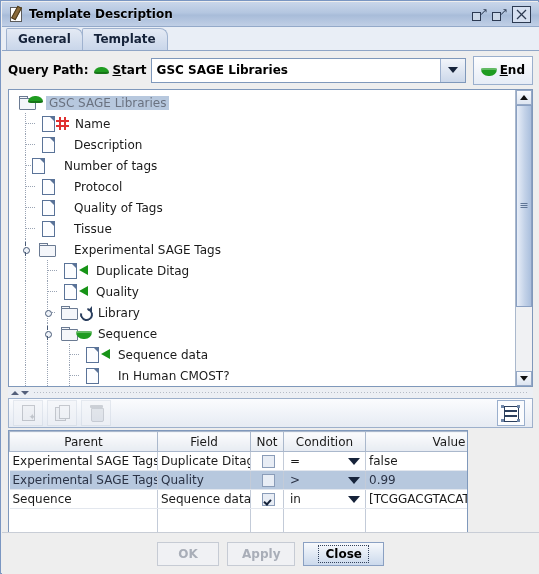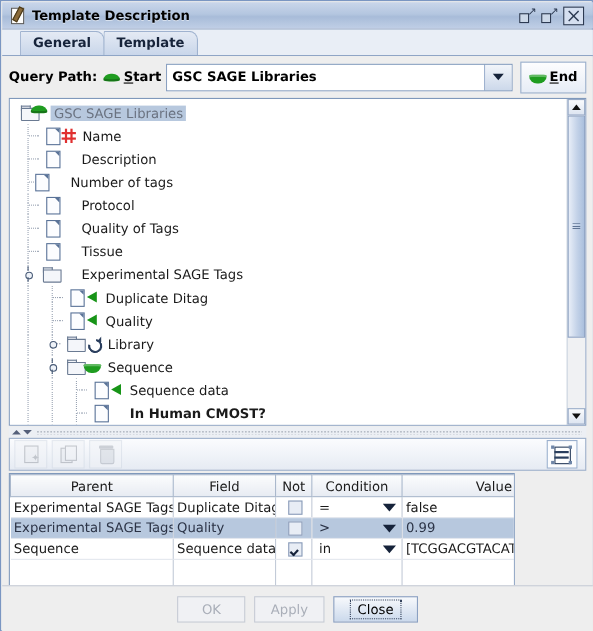--- a/index.html
+++ b/index.html
@@ -58,21 +58,21 @@
     width:17px;height:15px;border:1px solid #2c3a52;background:#d5dff0;
     display:flex;align-items:center;justify-content:center;
   }
   .winbtn.close svg{display:block;}
   
   .tabstrip{
     position:absolute;left:1px;top:26px;width:537px;height:24px;
     background:#e9eef6;
     border-bottom:1px solid #8fa5c6;
     display:flex;align-items:flex-end;
-    padding-left:16px;box-sizing:border-box;
+    padding-left:4px;box-sizing:border-box;
   }
   .tab{
     height:21px;line-height:20px;padding:0 11px;
     font-size:12px;font-weight:bold;color:#16233a;
     background:linear-gradient(to bottom,#e4eaf4,#c9d6ea);
     border:1px solid #9fb2cf;border-bottom:none;
     border-radius:2px 8px 0 0;
     margin-right:-1px;
     cursor:default;white-space:nowrap;
   }
@@ -382,21 +382,21 @@
   
   .buttonbar{
     position:absolute;left:1px;top:531px;width:537px;height:42px;
     background:#eeeeee;
     border-top:1px solid #c8cdd6;
     display:flex;align-items:center;justify-content:center;gap:8px;
   }
   .btn{
     min-width:62px;height:24px;padding:0 14px;
     border:1px solid #c6cbd4;background:#f0f1f4;
-    color:#a9aeb8;font-size:12px;font-weight:normal;
+    color:#a9aeb8;font-size:12px;font-weight:bold;
     display:flex;align-items:center;justify-content:center;
     box-sizing:border-box;cursor:default;
   }
   .btn.enabled{
     border:1px solid #8aa0c2;
     background:linear-gradient(to bottom,#f7f9fc,#cbd9ec);
     color:#000;
   }
   .btn.enabled .focusring{
     border:1px dotted #33425c;padding:1px 6px;
@@ -637,21 +637,21 @@
 
         <div class="trow" style="padding-left:77px;">
           <span class="guide" style="left:16px;"></span>
             <span class="guide" style="left:38px;"></span>
             <span class="guide" style="left:60px;"></span>
           <span class="elbow" style="left:61px;width:10px;"></span>
           <span class="ico-doc">
               <span class="pg2"></span>
               <span class="fold"></span>
             </span>
-          <span class="tlabel" style="margin-left:16px;font-weight:bold;">In Human CMOST?</span>
+          <span class="tlabel" style="margin-left:16px;">In Human CMOST?</span>
         </div>
 
       </div>
 
       <div class="vsb">
         <div class="sb-btn">
             <span class="tri-up"></span>
           </div>
         <div class="sb-track">
           <div class="sb-thumb" style="top:0;height:76%;">

